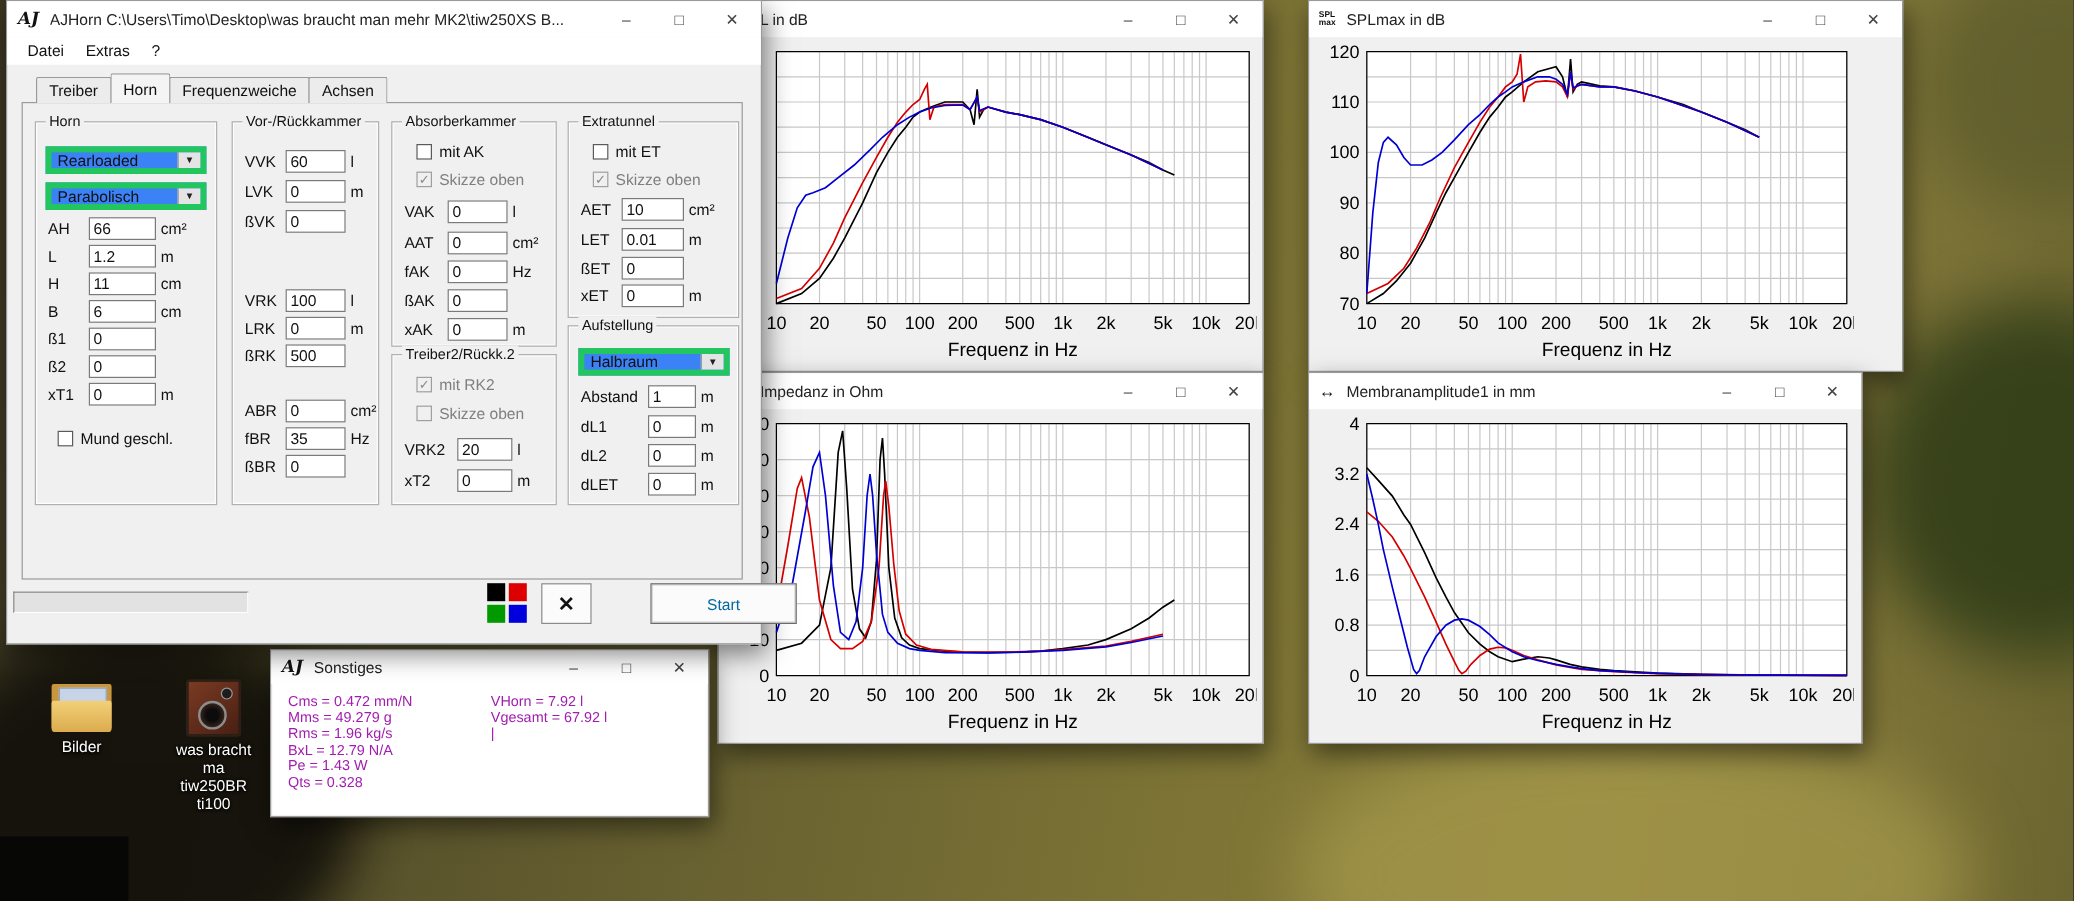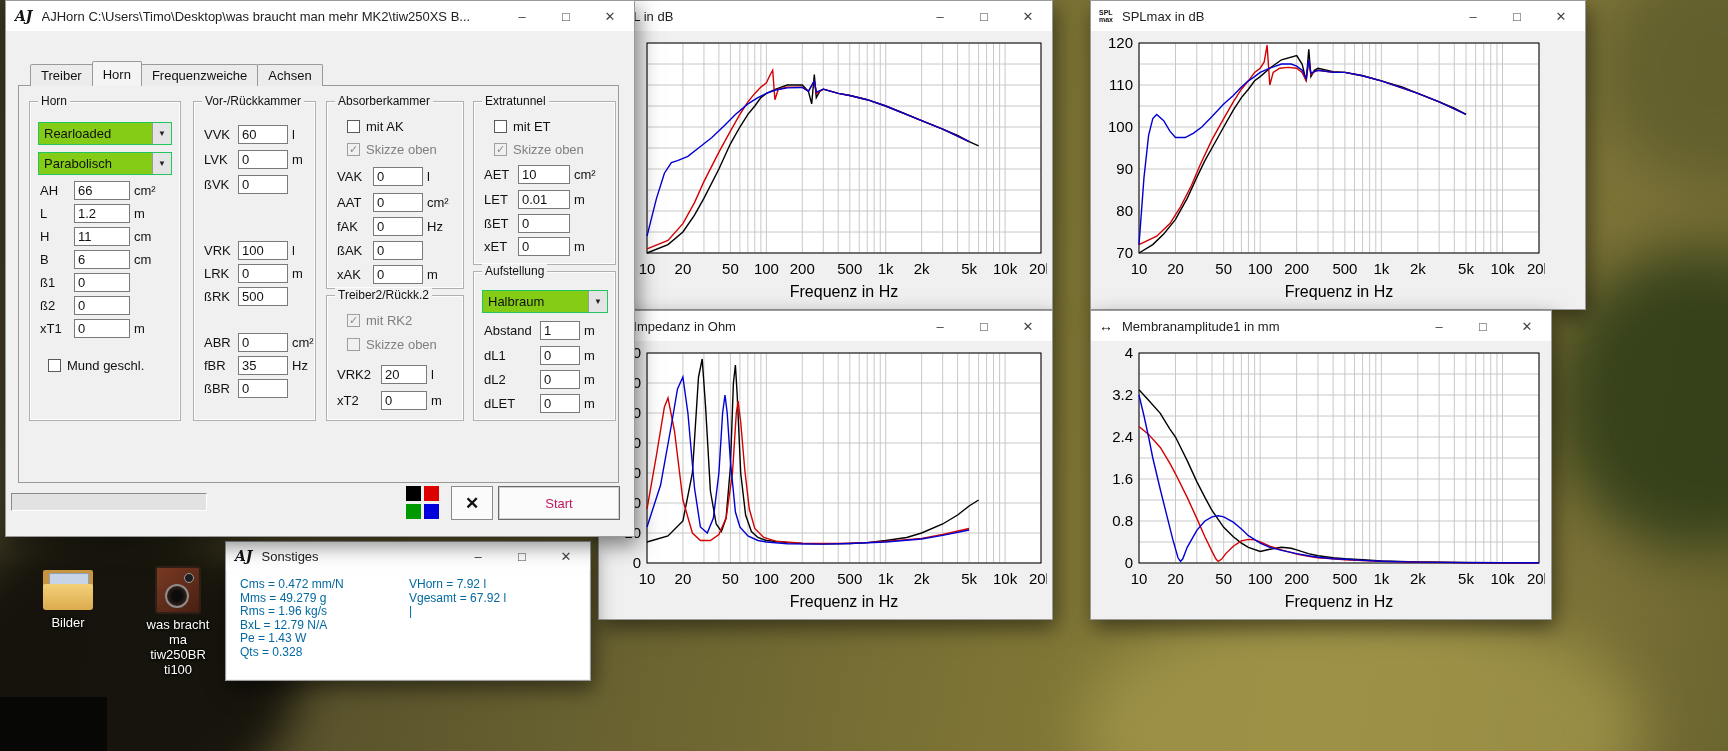--- a/index.html
+++ b/index.html
@@ -25,43 +25,43 @@
   .tab{height:21px;padding:0 10px;border:1px solid #9a9a9a;border-bottom:none;background:#ececec;font-size:13px;display:flex;align-items:center;margin-right:-1px;border-radius:2px 2px 0 0;color:#111;}
   .tab.active{background:#f4f4f4;height:24px;margin-top:-3px;position:relative;z-index:4;}
   .tabpanel{position:absolute;left:12px;top:84px;width:599px;height:396px;border:1px solid #9a9a9a;background:#f0f0f0;}
   .grp{position:absolute;border:1px solid #b0b0b0;box-shadow:inset 0 0 0 1px #fdfdfd; --lw:30px; --iw:54px;}
   .gtitle{position:absolute;top:-8px;left:8px;background:#f0f0f0;padding:0 3px;font-size:12px;color:#111;}
   .frow{position:absolute;left:10px;right:4px;display:flex;align-items:center;gap:4px;height:20px;}
   .lbl{width:var(--lw);font-size:13px;color:#111;flex:none;}
   .inp{width:var(--iw);height:19px;background:#fff;border:1px solid #7a7a7a;font-size:13px;color:#111;
        padding:0 3px;box-sizing:border-box;display:flex;align-items:center;flex:none;}
   .unit{font-size:13px;color:#111;}
-  .combo{position:absolute;height:23px;background:#84cc16;border:1px solid #22c55e;display:flex;align-items:stretch;box-sizing:border-box;}
+  .combo{position:absolute;height:23px;background:#3b82f6;border:5px solid #22c55e;display:flex;align-items:stretch;box-sizing:border-box;}
   .cval{flex:1;padding:0 5px;font-size:13px;color:#111;display:flex;align-items:center;}
   .carrow{width:18px;background:#e4e4e4;border-left:1px solid #9a9a9a;display:flex;align-items:center;justify-content:center;font-size:8px;color:#222;}
   .cbrow{position:absolute;display:flex;align-items:center;gap:6px;height:16px;}
   .cbx{width:13px;height:13px;background:#fff;border:1px solid #5a5a5a;box-sizing:border-box;display:flex;align-items:center;justify-content:center;font-size:11px;color:#222;flex:none;}
   .cbx.checked::after{content:"✓";}
   .cbl{font-size:13px;color:#111;}
   .cbrow.disabled .cbl{color:#7f7f7f;}
   .cbrow.disabled .cbx{border-color:#9f9f9f;background:#f0f0f0;color:#8a8a8a;}
   .hinfo{position:absolute;background:#fff;border:1px solid #8a8a8a;display:flex;align-items:center;padding:0 6px;font-size:13px;color:#111;box-sizing:border-box;}
   .pbar{position:absolute;background:#e2e2e2;border:1px solid;border-color:#8a8a8a #fff #fff #8a8a8a;box-sizing:border-box;}
   .sw{position:absolute;width:15px;height:15px;}
   .xbtn{position:absolute;background:#fbfbfb;border:1px solid #8a8a8a;display:flex;align-items:center;justify-content:center;font-size:17px;font-weight:bold;color:#111;box-sizing:border-box;}
-  .btn{position:absolute;background:#fbfbfb;border:1px solid #6a6a6a;display:flex;align-items:center;justify-content:center;font-size:13px;color:#be185d;box-sizing:border-box;box-shadow:0 0 0 1px #cfcfcf inset;}
+  .btn{position:absolute;background:#fbfbfb;border:1px solid #6a6a6a;display:flex;align-items:center;justify-content:center;font-size:13px;color:#0369a1;box-sizing:border-box;box-shadow:0 0 0 1px #cfcfcf inset;margin-left:44px;}
 
   
   .chartbox{position:absolute;}
   svg{display:block;}
   svg text{font-family:"Liberation Sans",sans-serif;fill:#000;}
 
   
   .scontent{position:absolute;left:1px;top:28px;right:1px;bottom:1px;background:#fff;}
-  .sline{font-size:12px;color:#0369a1;line-height:13.5px;white-space:nowrap;}
+  .sline{font-size:12px;color:#a21caf;line-height:13.5px;white-space:nowrap;}
   .scol{position:absolute;top:8px;}
 
   
   .dicon{position:absolute;width:84px;text-align:center;}
   .dlabel{margin-top:3px;font-size:13px;color:#fff;text-shadow:0 1px 3px #000,0 0 2px #000;line-height:15px;}
   .folder{width:54px;height:42px;margin:2px auto 0;position:relative;}
   .folder .back{position:absolute;left:2px;top:0;width:50px;height:38px;background:#c8973d;border-radius:2px;}
   .folder .paper{position:absolute;left:8px;top:3px;width:38px;height:30px;background:#c7d4e8;border:1px solid #8fa3c0;}
   .folder .front{position:absolute;left:2px;top:14px;width:50px;height:26px;background:linear-gradient(#f2d078,#dcab4e);border-radius:2px 2px 3px 3px;}
   .spk{width:46px;height:48px;margin:0 auto;background:linear-gradient(140deg,#7a3b23,#481f12);border:2px solid #2e2017;border-radius:3px;position:relative;box-sizing:border-box;}
@@ -447,20 +447,25 @@
     <div class="tbar">
       <span class="ticon">AJ</span>
       <span class="ttext" style="max-width:440px">AJHorn  C:\Users\Timo\Desktop\was braucht man mehr MK2\tiw250XS B...</span>
     </div>
     <div class="wbtns">
       <span class="wbtn">–</span>
       <span class="wbtn">□</span>
       <span class="wbtn">✕</span>
     </div>
 
+    <div class="menu">
+      <span class="mitem">Datei</span>
+      <span class="mitem">Extras</span>
+      <span class="mitem">?</span>
+    </div>
 
     <div class="tabs">
       <div class="tab">Treiber</div>
       <div class="tab active">Horn</div>
       <div class="tab">Frequenzweiche</div>
       <div class="tab">Achsen</div>
     </div>
     <div class="tabpanel"></div>
 
     <div class="grp" style="left:23px;top:100px;width:150px;height:318px;--lw:30px;--iw:56px">

